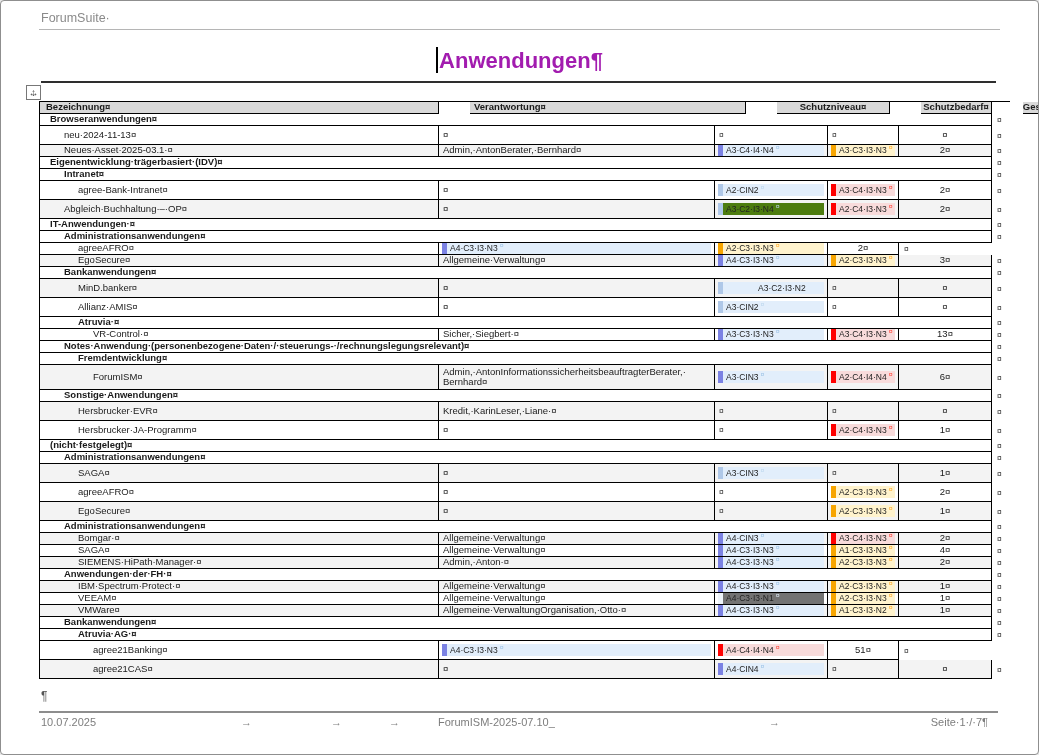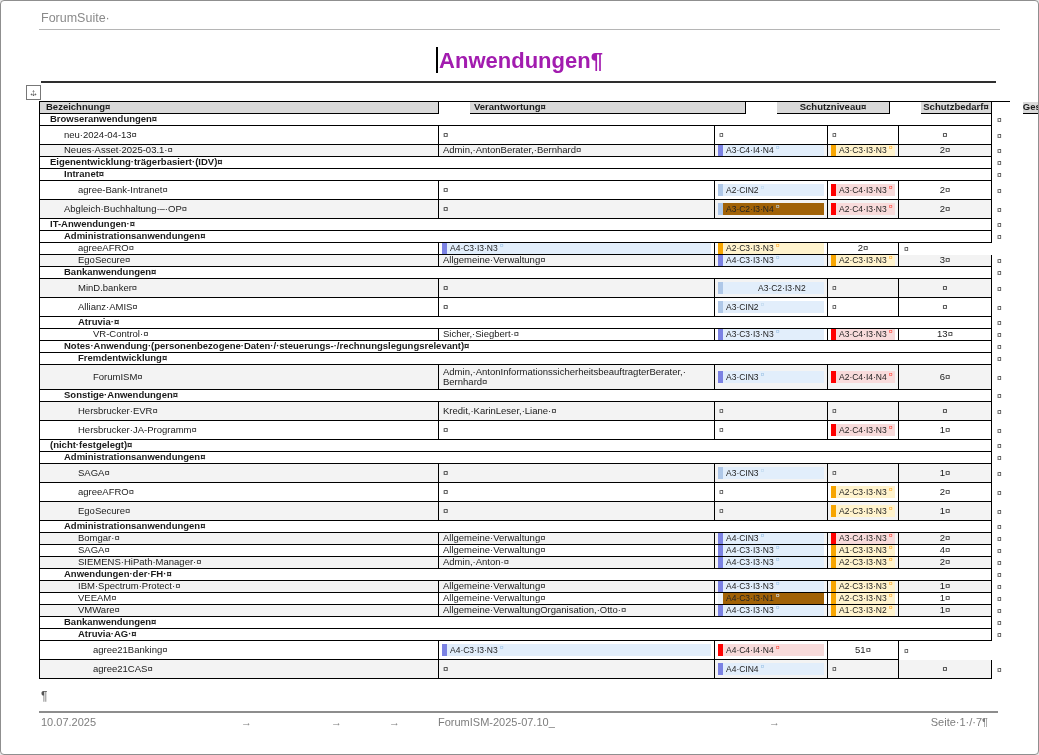--- a/index.html
+++ b/index.html
@@ -74,21 +74,21 @@
           <div class="c hc c-sn">Schutzniveau¤</div>
           <div class="c hc c-sb">Schutzbedarf¤</div>
           <div class="c hc c-gp">Geschäftsprozesse¤</div>
           <div class="rmk">¤</div>
         </div>
         <div class="trow s-g">
           <div class="c c-full lv1">Browseranwendungen¤</div>
           <div class="rmk">¤</div>
         </div>
         <div class="trow s-t">
-          <div class="c c-bez lv2">neu·2024-04-13¤</div>
+          <div class="c c-bez lv2">neu·2024-11-13¤</div>
           <div class="c c-ver">¤</div>
           <div class="c c-sn">
             <span class="emk">¤</span>
           </div>
           <div class="c c-sb">
             <span class="emk">¤</span>
           </div>
           <div class="c c-gp">¤</div>
           <div class="rmk">¤</div>
         </div>
@@ -137,21 +137,21 @@
               <u class="cmk" style="color: rgb(255, 59, 48); text-decoration: none;">¤</u>
             </span>
           </div>
           <div class="c c-gp">2¤</div>
           <div class="rmk">¤</div>
         </div>
         <div class="trow s-t alt">
           <div class="c c-bez lv2">Abgleich·Buchhaltung·–·OP¤</div>
           <div class="c c-ver">¤</div>
           <div class="c c-sn">
-            <span class="chip" style="background: #a16207; text-align: right;">
+            <span class="chip" style="background: #4d7c0f; text-align: right;">
               <i class="bar" style="background: rgb(175, 200, 232);"></i>
               <b class="ctx" style="font-weight: normal;">A3·C2·I3·N4</b>
               <u class="cmk" style="color: rgb(189, 215, 238); text-decoration: none;">¤</u>
             </span>
           </div>
           <div class="c c-sb">
             <span class="chip" style="background: rgb(248, 219, 219);">
               <i class="bar" style="background: rgb(255, 0, 0);"></i>
               <b class="ctx" style="font-weight: normal;">A2·C4·I3·N3</b>
               <u class="cmk" style="color: rgb(255, 59, 48); text-decoration: none;">¤</u>
@@ -468,21 +468,21 @@
               <u class="cmk" style="color: rgb(255, 168, 38); text-decoration: none;">¤</u>
             </span>
           </div>
           <div class="c c-gp">1¤</div>
           <div class="rmk">¤</div>
         </div>
         <div class="trow s-s">
           <div class="c c-bez lv3">VEEAM¤</div>
           <div class="c c-ver">Allgemeine·Verwaltung¤</div>
           <div class="c c-sn">
-            <span class="chip" style="background: #a16207;">
+            <span class="chip" style="background: #737373;">
               <i class="bar" style="background: rgb(238, 244, 250);"></i>
               <b class="ctx" style="font-weight: normal;">A4·C3·I3·N1</b>
               <u class="cmk" style="color: rgb(220, 233, 245); text-decoration: none;">¤</u>
             </span>
           </div>
           <div class="c c-sb">
             <span class="chip" style="background: rgb(255, 243, 205);">
               <i class="bar" style="background: rgb(247, 165, 0);"></i>
               <b class="ctx" style="font-weight: normal;">A2·C3·I3·N3</b>
               <u class="cmk" style="color: rgb(255, 168, 38); text-decoration: none;">¤</u>

